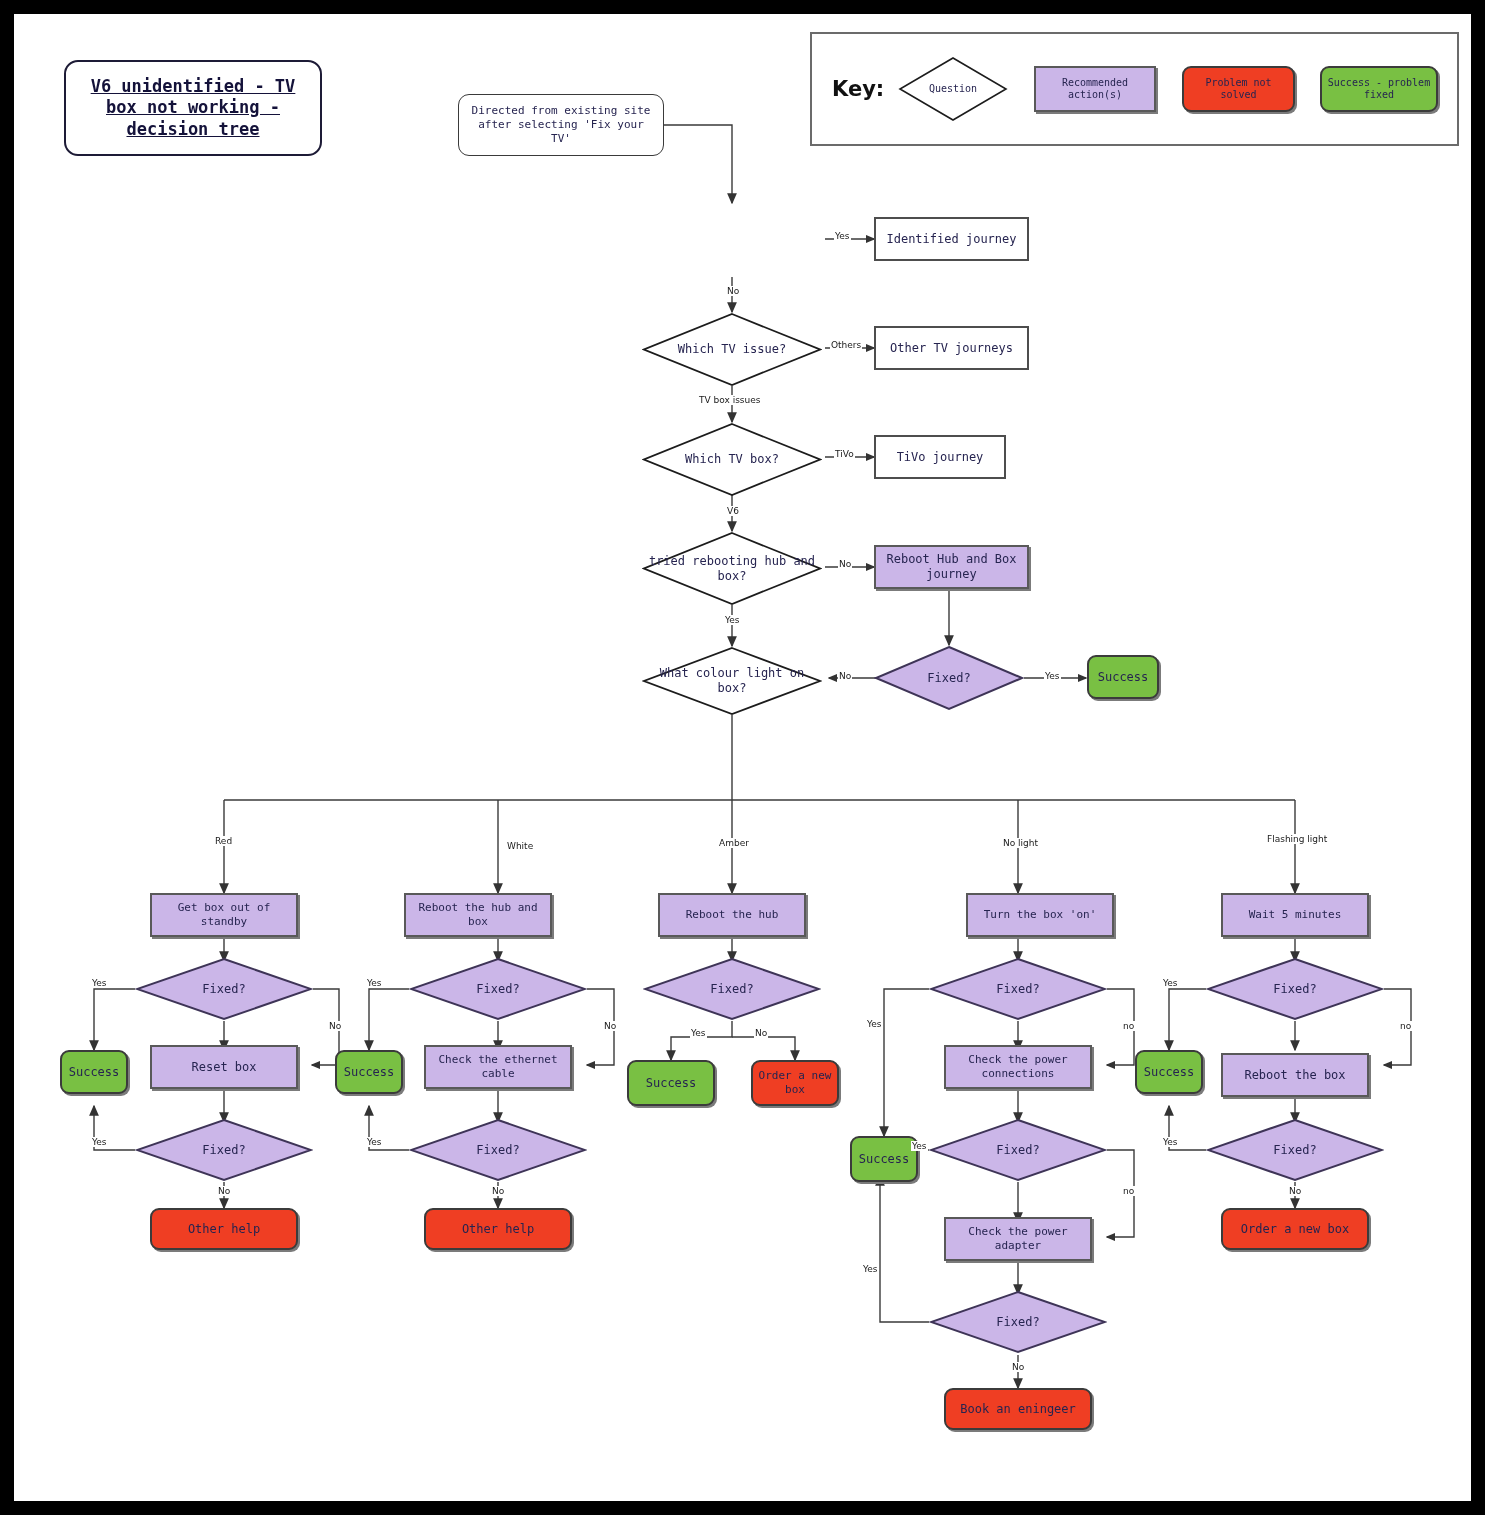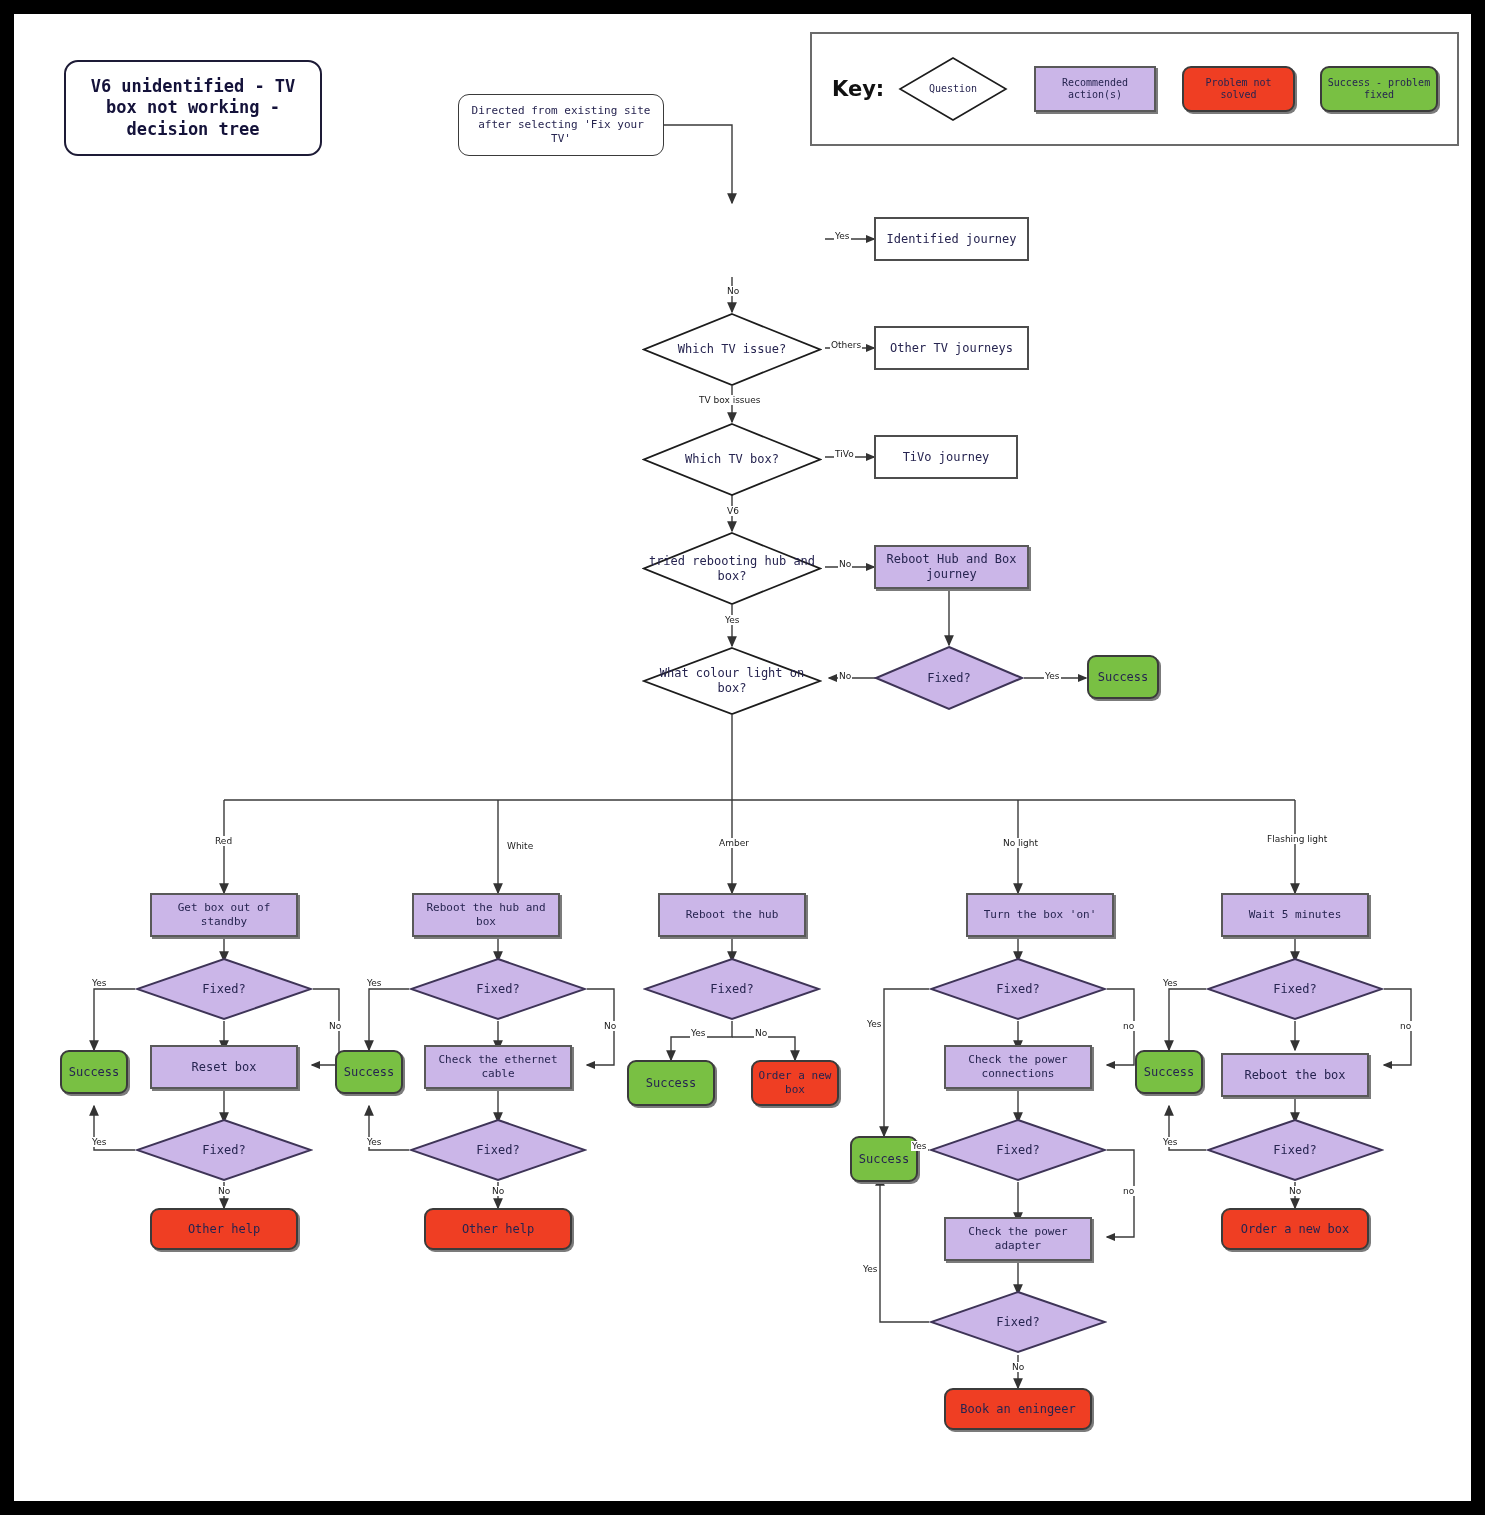--- a/index.html
+++ b/index.html
@@ -210,21 +210,21 @@
       <path d="M1281,915 L1281,947" marker-end="url(#ahd)"></path>
       <path d="M1192,975 L1155,975 L1155,1036" marker-end="url(#ahd)"></path>
       <path d="M1370,975 L1397,975 L1397,1051 L1370,1051" marker-end="url(#ah)"></path>
       <path d="M1281,1007 L1281,1036" marker-end="url(#ahd)"></path>
       <path d="M1281,1073 L1281,1108" marker-end="url(#ahd)"></path>
       <path d="M1192,1136 L1155,1136 L1155,1092" marker-end="url(#ahd)"></path>
       <path d="M1281,1168 L1281,1194" marker-end="url(#ahd)"></path>
     </g>
   </svg>
 
-  <div class="node titlebox" style="left:50px; top:46px; width:258px; height:96px; font-size:17px; padding:4px 15px;">V6 unidentified - TV box not working - decision tree</div>
+  <div class="node titlebox" style="left:50px; top:46px; width:258px; height:96px; font-size:17px; padding:4px 15px;text-decoration:underline;">V6 unidentified - TV box not working - decision tree</div>
 
   <div class="node plainrounded" style="left:444px; top:80px; width:206px; height:62px; font-size:11px; padding:3px 8px;">Directed from existing site after selecting 'Fix your TV'</div>
 
   <div id="keybox" style="left:796px; top:18px; width:645px; height:110px;">
     <span id="keylabel" style="left:20px; top:43px;">Key:</span>
 
     <div class="diamond" style="left:86px; top:22px; width:110px; height:66px;">
       <svg width="110" height="66" viewBox="0 0 110 66">
         <polygon points="55,2 108,33 55,64 2,33" fill="#ffffff" stroke="#1c1c1c" stroke-width="1.6"></polygon>
       </svg>
@@ -250,21 +250,21 @@
 
   <div class="node rect" style="left:860px; top:312px; width:155px; height:44px; font-size:12px;">Other TV journeys</div>
 
   <div class="diamond" style="left:628px; top:408px; width:180px; height:75px;">
     <svg width="180" height="75" viewBox="0 0 180 75">
       <polygon points="90,2 178,37.5 90,73 2,37.5" fill="#ffffff" stroke="#1c1c1c" stroke-width="1.8"></polygon>
     </svg>
     <div class="dlabel" style="font-size:12px;">Which TV box?</div>
   </div>
 
-  <div class="node rect" style="left:860px; top:421px; width:144px; height:44px; font-size:12px;">TiVo journey</div>
+  <div class="node rect" style="left:860px; top:421px; width:132px; height:44px; font-size:12px;">TiVo journey</div>
 
   <div class="diamond" style="left:628px; top:517px; width:180px; height:75px;">
     <svg width="180" height="75" viewBox="0 0 180 75">
       <polygon points="90,2 178,37.5 90,73 2,37.5" fill="#ffffff" stroke="#1c1c1c" stroke-width="1.8"></polygon>
     </svg>
     <div class="dlabel" style="font-size:12px;">tried rebooting hub and box?</div>
   </div>
 
   <div class="node rect purple" style="left:860px; top:531px; width:155px; height:44px; font-size:12px; padding:2px 6px;">Reboot Hub and Box journey</div>
 
@@ -299,21 +299,21 @@
 
   <div class="diamond" style="left:121px; top:1104px; width:178px; height:64px;">
     <svg width="178" height="64" viewBox="0 0 178 64">
       <polygon points="89,2 176,32 89,62 2,32" fill="#cbb6e8" stroke="#3e3457" stroke-width="2"></polygon>
     </svg>
     <div class="dlabel" style="font-size:12px;">Fixed?</div>
   </div>
 
   <div class="node rounded red" style="left:136px; top:1194px; width:148px; height:42px; font-size:12px;">Other help</div>
 
-  <div class="node rect purple" style="left:398px; top:879px; width:148px; height:44px; font-size:11px; padding:11px 4px;">Reboot the hub and box</div>
+  <div class="node rect purple" style="left:390px; top:879px; width:148px; height:44px; font-size:11px; padding:11px 4px;">Reboot the hub and box</div>
 
   <div class="diamond" style="left:395px; top:943px; width:178px; height:64px;">
     <svg width="178" height="64" viewBox="0 0 178 64">
       <polygon points="89,2 176,32 89,62 2,32" fill="#cbb6e8" stroke="#3e3457" stroke-width="2"></polygon>
     </svg>
     <div class="dlabel" style="font-size:12px;">Fixed?</div>
   </div>
 
   <div class="node rounded green" style="left:321px; top:1036px; width:68px; height:44px; font-size:12px;">Success</div>
 

